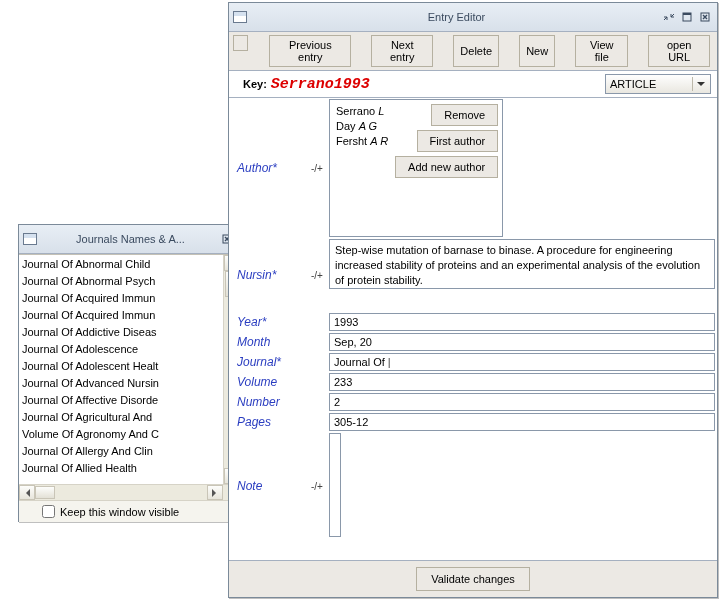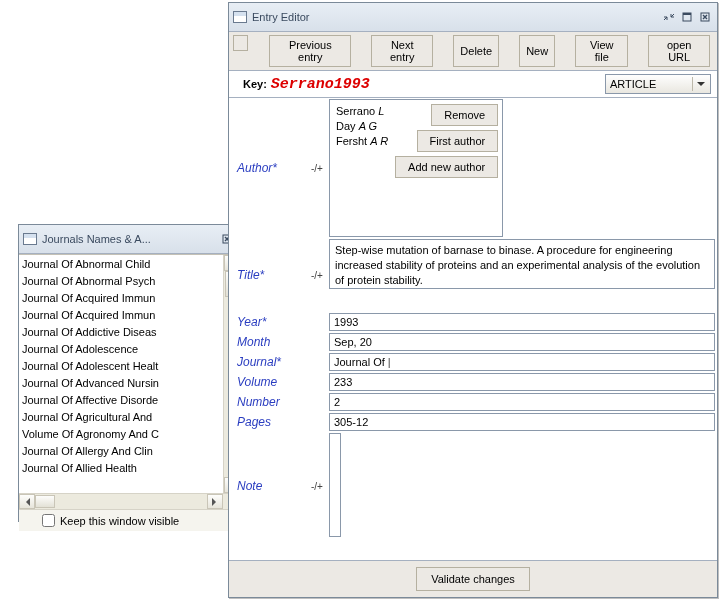--- a/index.html
+++ b/index.html
@@ -1,20 +1,20 @@
 <!DOCTYPE html>
 <html><head>
 <meta charset="utf-8">
 <style>
 * { box-sizing: border-box; margin: 0; padding: 0; }
 body { font-family: Verdana, Arial, sans-serif; font-size: 11px; background: #fff; width: 721px; height: 600px; position: relative; }
 
 
 .window { position: absolute; background: #f0f0f0; border: 1px solid #7b8a99; }
-.titlebar { background: linear-gradient(to bottom, #e8eef5, #d8e0ea); border-bottom: 1px solid #a5b0c0; display: flex; align-items: center; padding: 14px 4px; height: 20px; }
+.titlebar { background: linear-gradient(to bottom, #e8eef5, #d8e0ea); border-bottom: 1px solid #a5b0c0; display: flex; align-items: center; padding: 14px 4px; height: 20px; text-align: center; }
 .titlebar .win-icon { width: 14px; height: 12px; border: 1px solid #6a7a8f; background: linear-gradient(to bottom,#d5e1ef 0 4px,#fff 4px); margin-right: 5px; }
 .titlebar .title-text { color: #3a4a5f; font-size: 11px; flex: 1; }
 .titlebar .tb-btns { display: flex; gap: 2px; }
 .titlebar .tb-btn { width: 16px; height: 14px; display: flex; align-items: center; justify-content: center; font-size: 10px; color: #3a4a5f; cursor: pointer; }
 .titlebar .tb-btn svg { display:block; }
 
 
 #entry-editor { left: 228px; top: 2px; width: 490px; height: 596px; display: flex; flex-direction: column; box-shadow: 1px 1px 0 rgba(0,0,0,.25); }
 .toolbar { display: flex; padding: 3px 4px; gap: 17px; border-bottom: 1px solid #a5b0c0; background: #ece9e4; }
 .toolbar .sq { width: 16px; height: 16px; border: 1px solid #b5b0a0; background: #ece9e4; margin-right: 4px; }
@@ -45,21 +45,21 @@
 .title-box { border: 1px solid #8a98aa; background: #fff; height: 50px; padding: 3px 5px; font-size: 11px; line-height: 1.35; }
 .note-box { border: 1px solid #8a98aa; background: #fff; height: 104px; padding: 3px 5px; font-size: 11px; }
 
 .bottom-bar { border-top: 1px solid #a5b0c0; background: #ece9e4; padding: 6px; text-align: center; }
 .validate-btn { border: 1px solid #b5b0a0; background: #ece9e4; padding: 5px 14px; font-size: 11px; cursor: pointer; }
 
 
 #journals-win { left: 18px; top: 224px; width: 222px; height: 298px; display: flex; flex-direction: column; box-shadow: 1px 1px 0 rgba(0,0,0,.25); }
 .jbody { flex: 1; display: flex; flex-direction: column; background: #fff; border-top: 1px solid #c4c1b6; }
 .jlist-wrap { flex: 1; display: flex; overflow: hidden; }
-.jlist { flex: 1; overflow: hidden; padding: 1px 0 16px 3px; line-height: 17px; font-size: 11px; }
+.jlist { flex: 1; overflow: hidden; padding: 1px 0 7px 3px; line-height: 17px; font-size: 11px; }
 .jlist .jitem { white-space: nowrap; overflow: hidden; cursor: pointer; }
 .vscroll { width: 16px; background: #eceade; border-left: 1px solid #d6d3c7; position: relative; }
 .vscroll .sbtn { height: 16px; background: linear-gradient(to bottom,#fdfdfb,#e7e5db); border: 1px solid #c9c5b7; display: flex; align-items: center; justify-content: center; }
 .vscroll .sbtn::after { content: ""; border: 4px solid transparent; }
 .vscroll .sbtn.up::after { border-bottom-color: #555; margin-bottom: 3px; }
 .vscroll .sbtn.down::after { border-top-color: #555; margin-top: 3px; }
 .vscroll .track { position: absolute; top: 16px; bottom: 16px; left: 0; right: 0; }
 .vscroll .thumb { position: absolute; top: 0; height: 26px; left: 1px; right: 1px; background: linear-gradient(to bottom,#fdfdfb,#e3e1d6); border: 1px solid #c9c5b7; }
 
 .hscroll { height: 16px; background: #eceade; border-top: 1px solid #d6d3c7; display: flex; }
@@ -191,21 +191,21 @@
               <div><span class="surname">Fersht </span><span class="initials">A R</span></div>
             </div>
           <div class="author-btns">
             <button class="abtn">Remove</button>
             <button class="abtn">First author</button>
             <button class="abtn">Add new author</button>
           </div>
         </div>
       </div>
 
-      <div class="flabel center" style="height:74px;">Title*</div>
+      <div class="flabel center" style="height:74px;">Nursin*</div>
       <div class="fpm" style="height:74px;">-/+</div>
       <div class="fval-wrap" style="height:74px;">
         <div class="title-box">Step-wise mutation of barnase to binase. A procedure for engineering increased stability of proteins and an experimental analysis of the evolution of protein stability.</div>
       </div>
 
       <div class="flabel">Year*</div>
       <div class="fpm"></div>
       <div class="fval-wrap">
           <input class="fval" value="1993" style="">
         </div>

